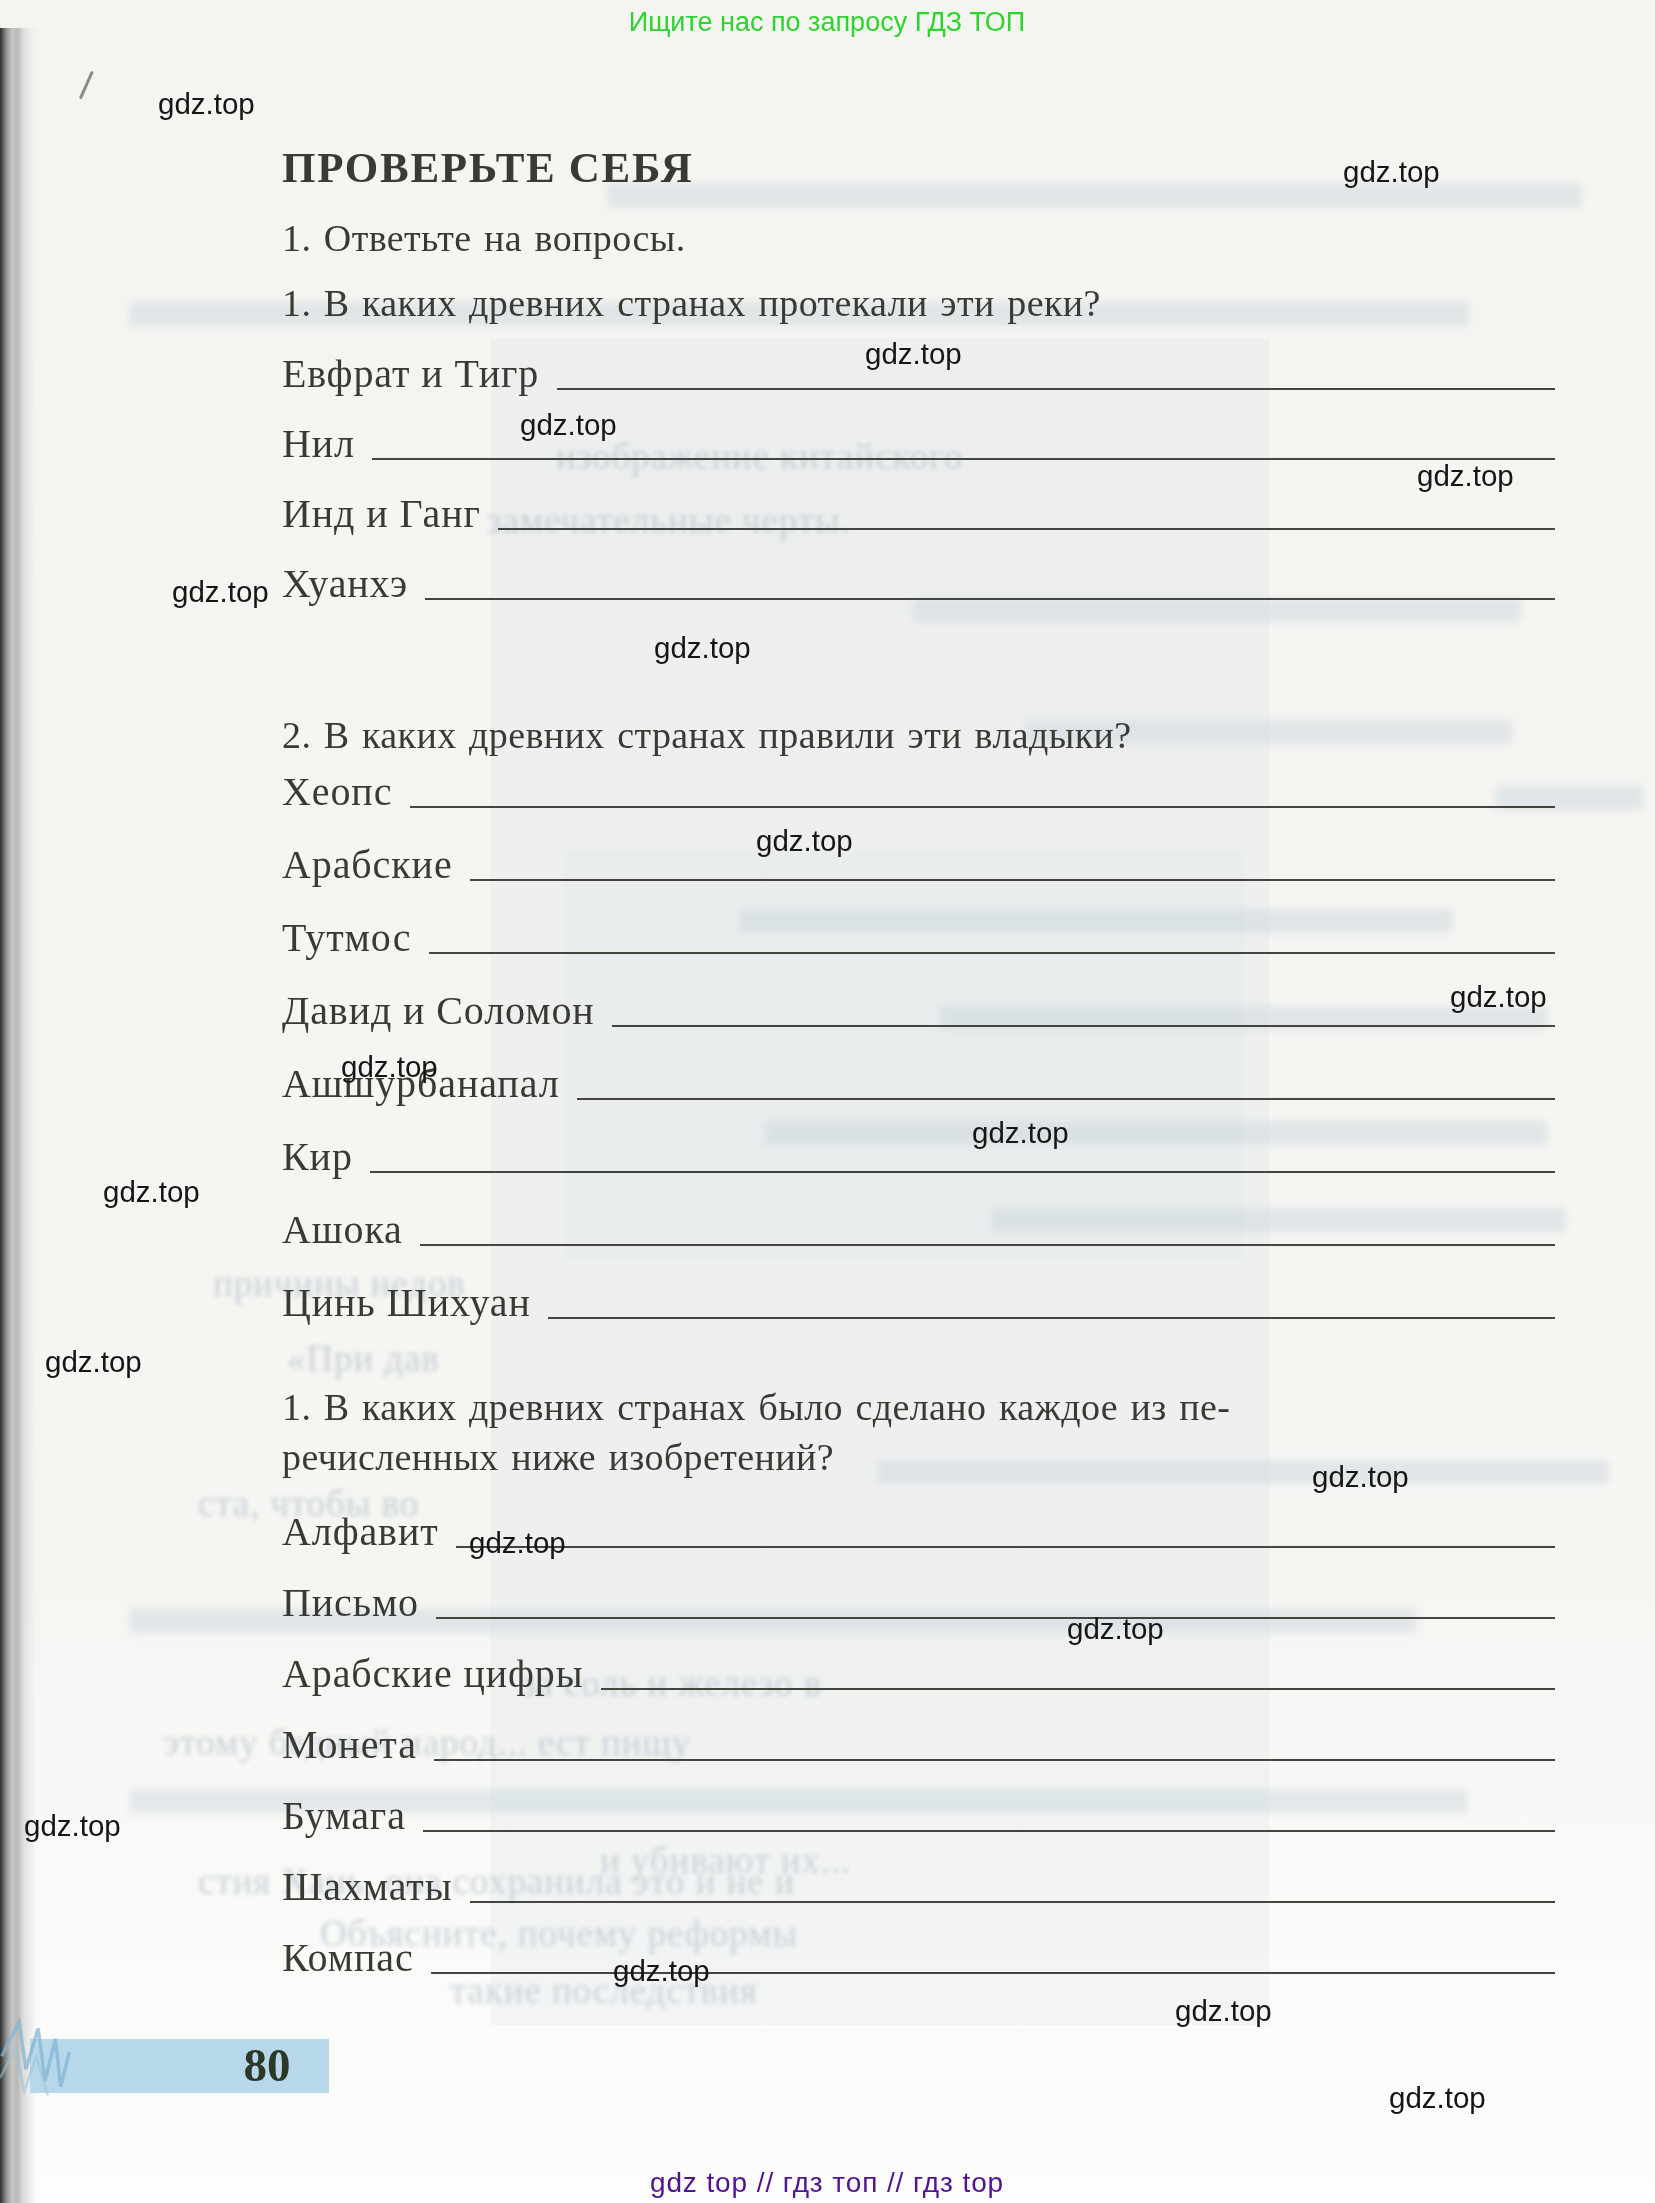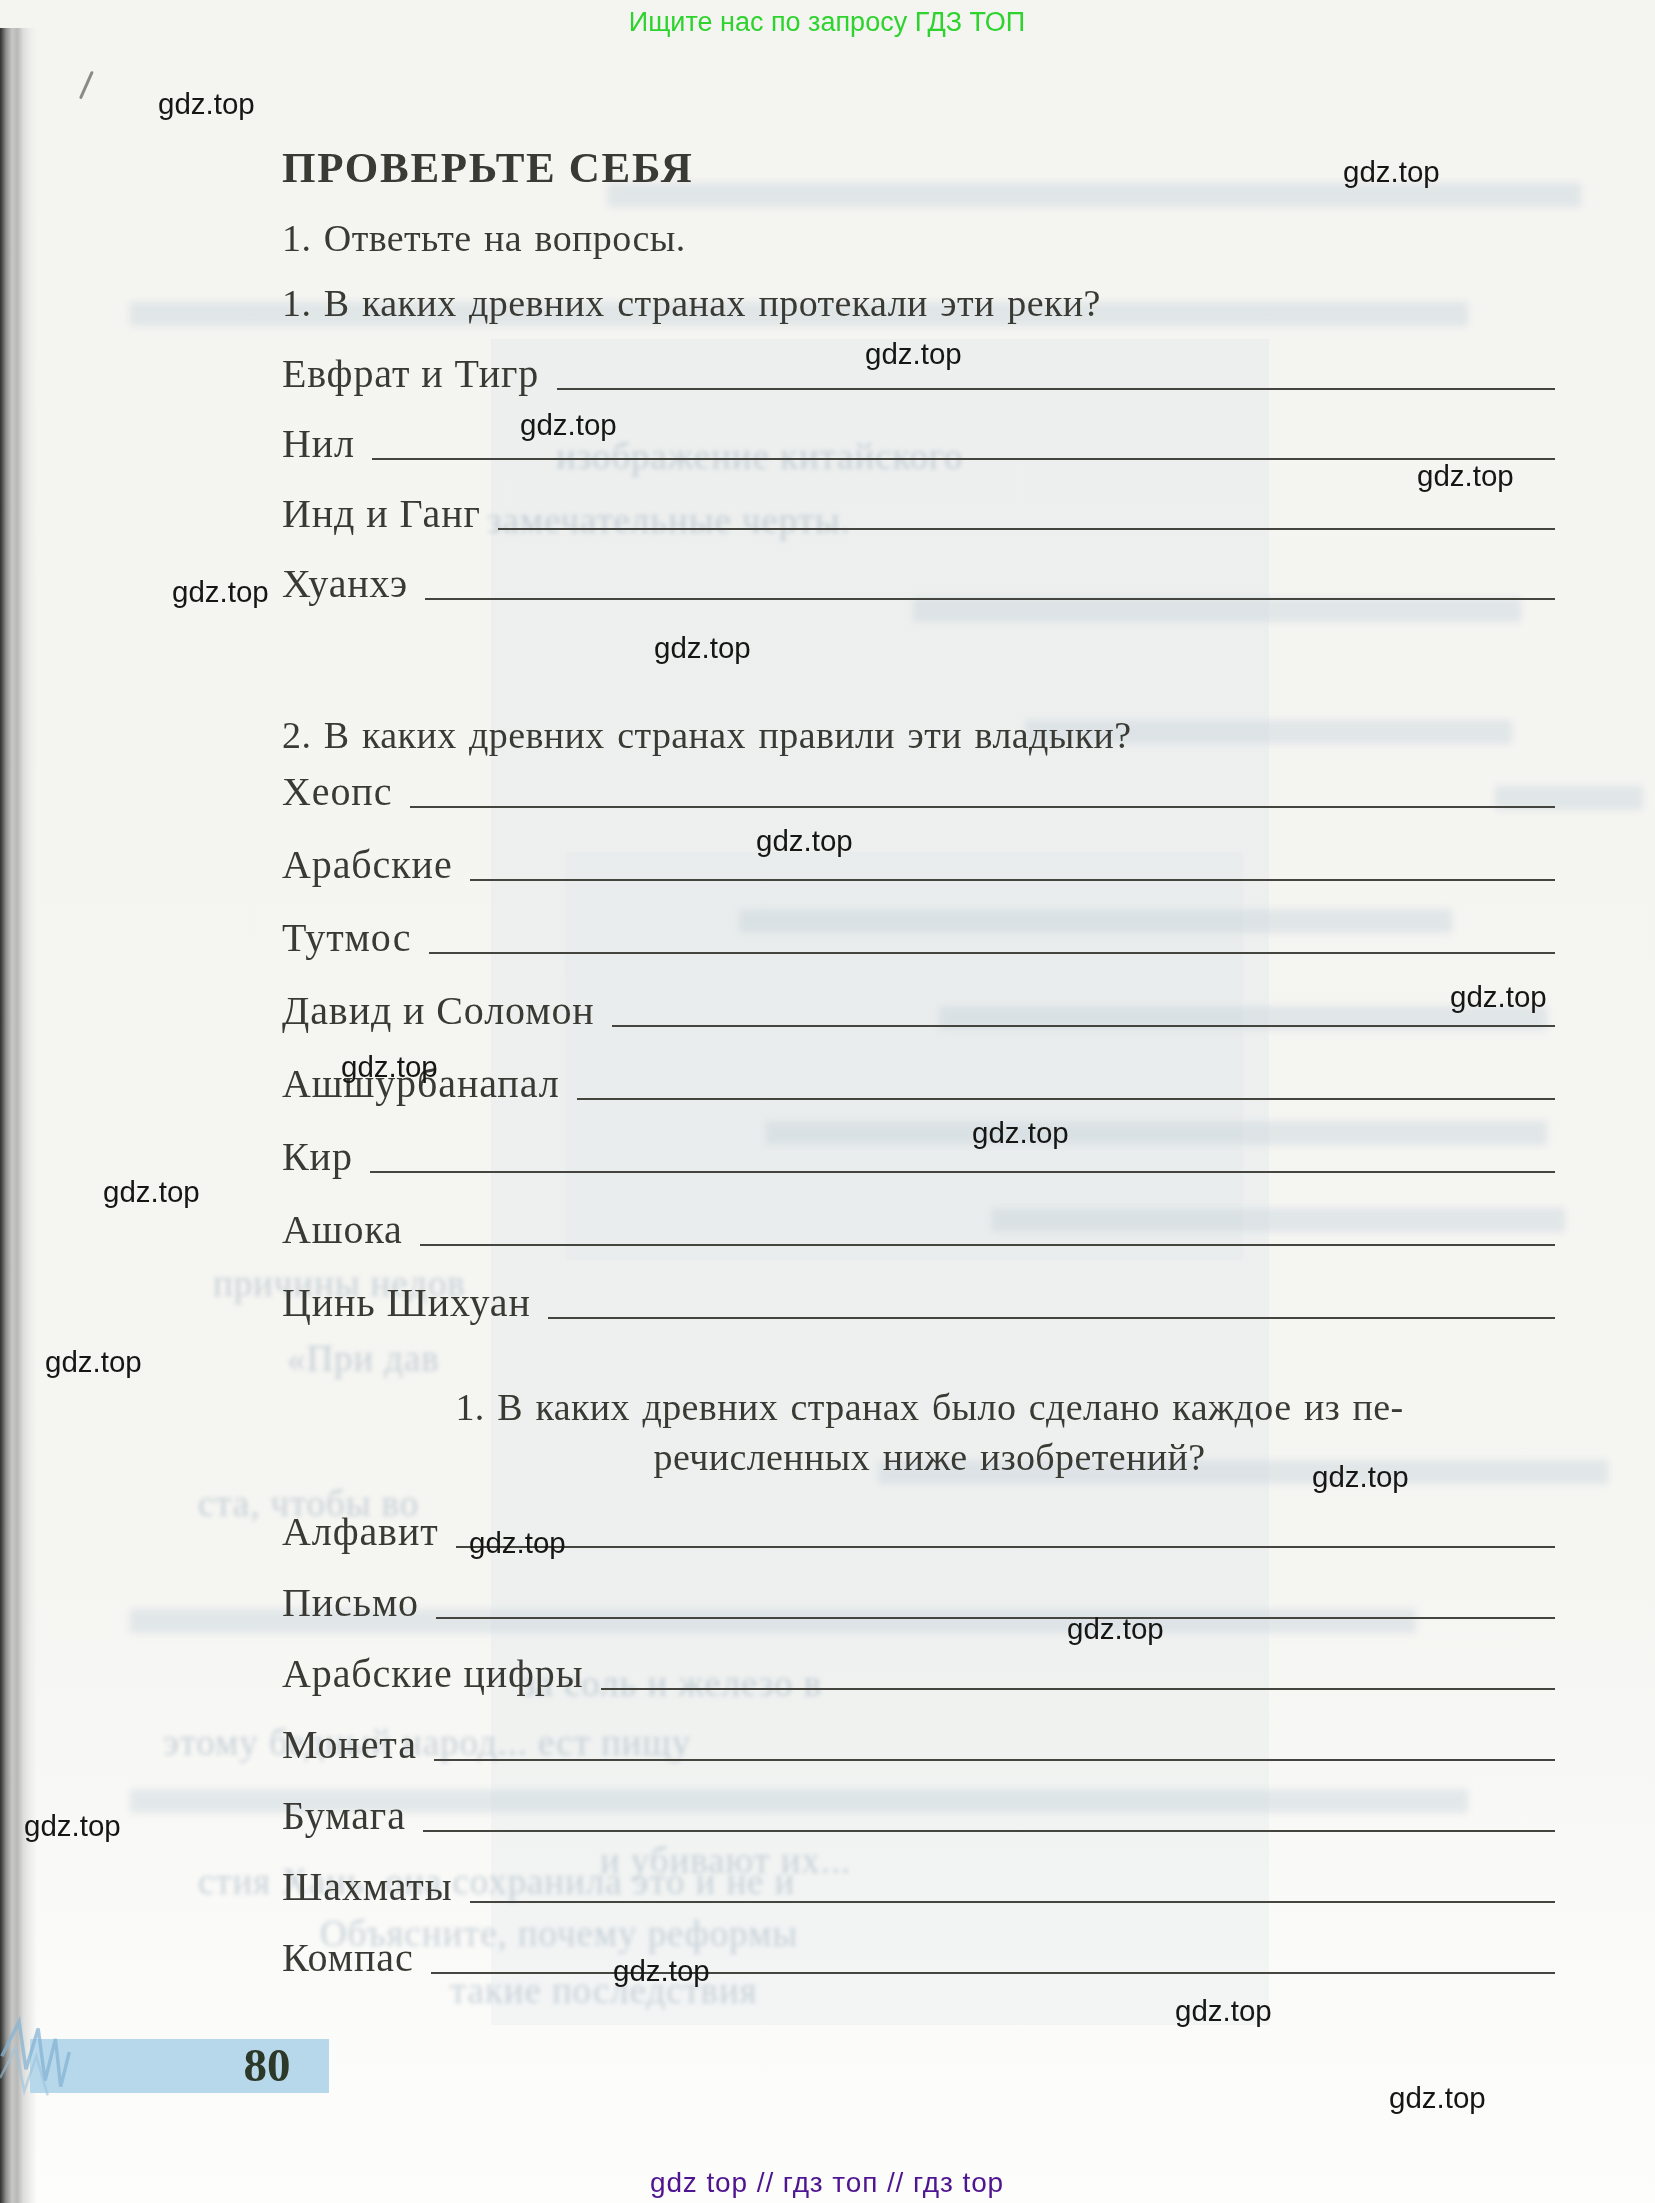--- a/index.html
+++ b/index.html
@@ -3,21 +3,20 @@
 <meta charset="utf-8">
 <style>
   html,body{margin:0;padding:0;background:#dcdcda;}
   .page{
     position:relative;
     width:1656px;height:2204px;
     background:linear-gradient(180deg,#f4f4f1 0%,#f5f5f2 72%,#fafaf8 88%,#fdfdfc 100%);
     overflow:hidden;
     font-family:"Liberation Serif","DejaVu Serif",serif;
     color:#3b3b35;
-    text-align:center;
   }
   
   .spine{
     position:absolute;left:0;top:28px;width:37px;height:2176px;
     background:linear-gradient(90deg,#2f2f2d 0px,#565654 2.6px,#8f8f8d 6px,#c7c7c5 12px,#b9b9b7 17.4px,#dededc 23.5px,#ececea 29.5px,rgba(244,244,241,0) 37px);
   }
   .pen-mark{
     position:absolute;left:85px;top:70px;width:2.6px;height:29.5px;
     background:#8a8a86;transform:rotate(24deg);border-radius:1.7px;
   }

